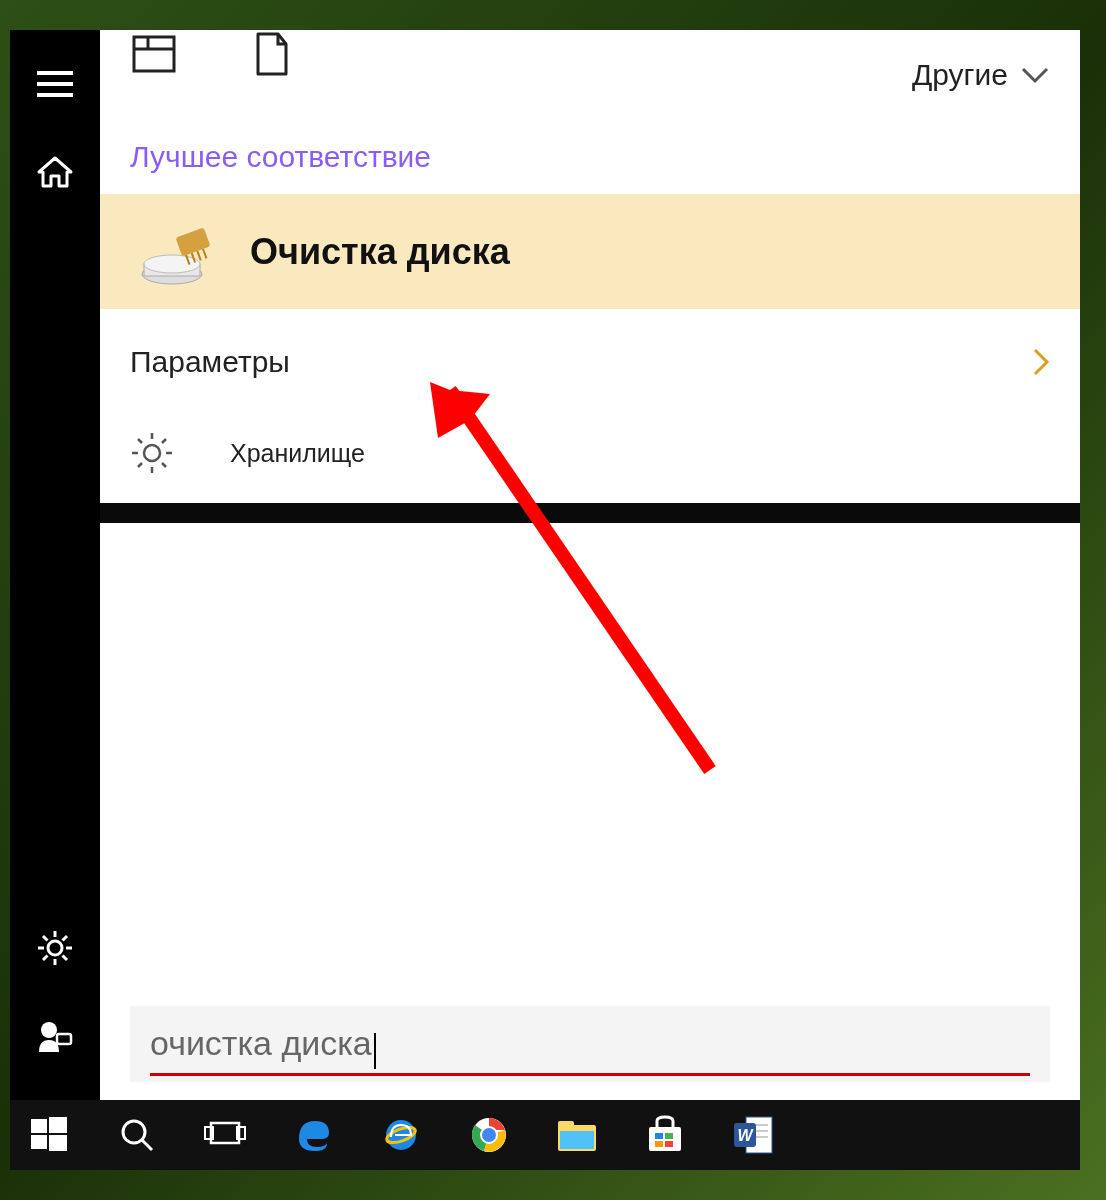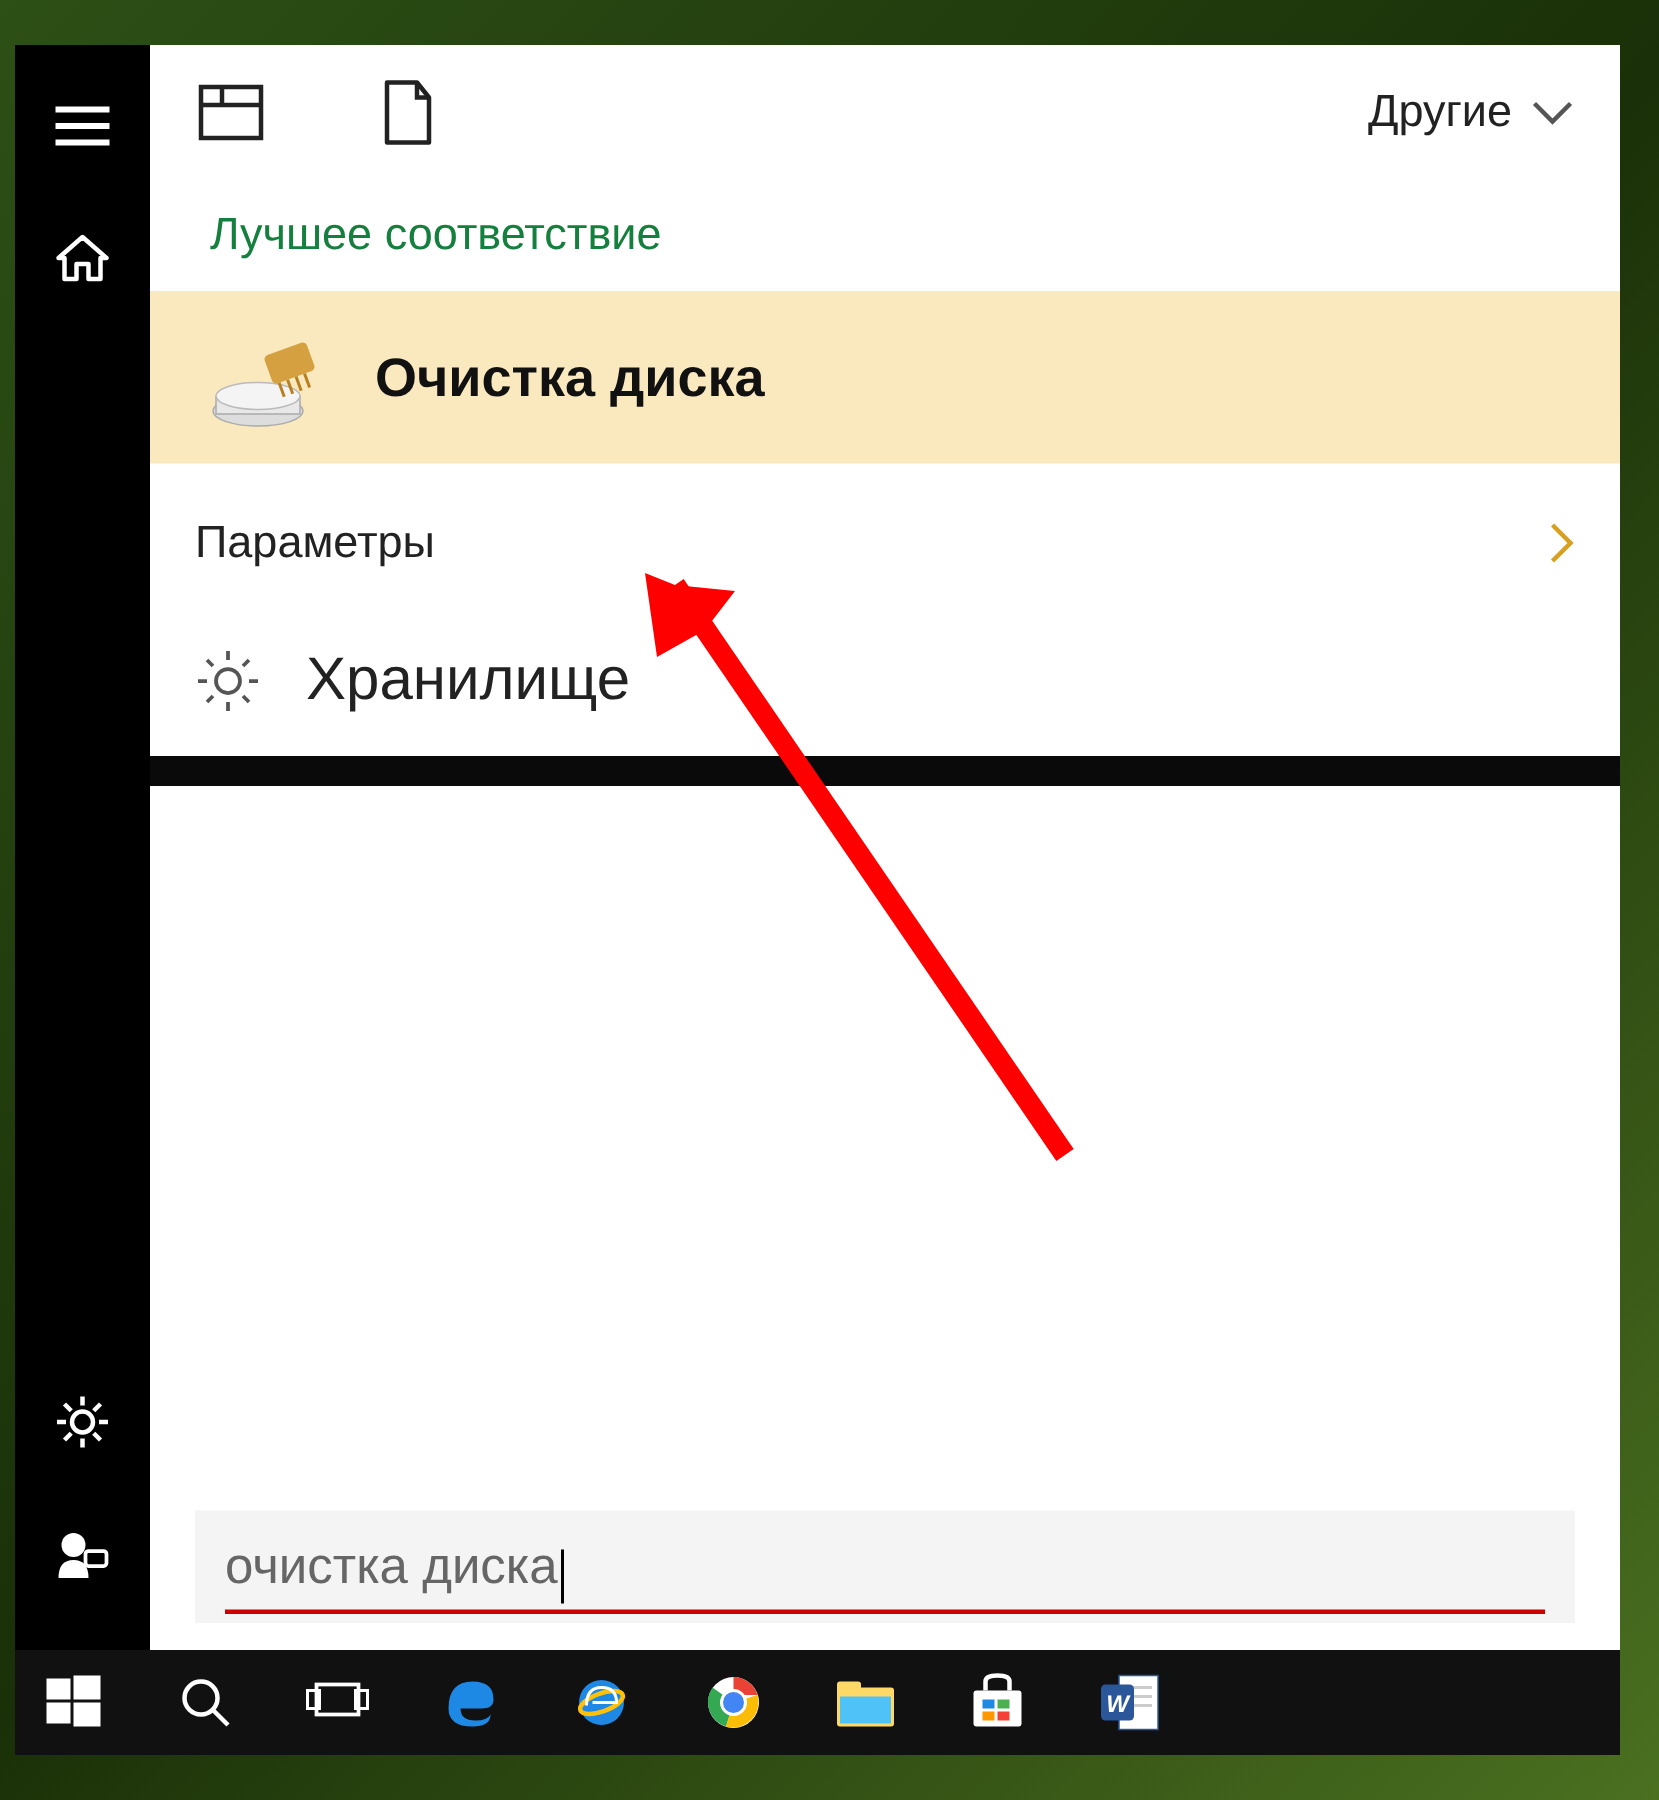--- a/index.html
+++ b/index.html
@@ -7,39 +7,39 @@
 
   .frame { position: absolute; left: 10px; top: 30px; width: 1070px; height: 1140px; display: flex; flex-direction: column; }
 
   .main-area { flex: 1; display: flex; }
   .sidebar { width: 90px; background: #000; display: flex; flex-direction: column; align-items: center; padding-top: 30px; }
   .sidebar .icon { width: 48px; height: 48px; color: #fff; display: flex; align-items: center; justify-content: center; margin-bottom: 40px; cursor: pointer; }
   .sidebar .spacer { flex: 1; }
 
   .content { flex: 1; background: #fff; display: flex; flex-direction: column; }
 
-  .top-tabs { height: 90px; display: flex; align-items: center; padding: 0 30px; gap: 70px; }
+  .top-tabs { height: 90px; display: flex; padding: 0 30px; gap: 70px; }
   .top-tabs .tab-icon { width: 48px; height: 48px; display: flex; align-items: center; justify-content: center; cursor: pointer; color: #222; }
   .top-tabs .flex-spacer { flex: 1; }
   .top-tabs .other { font-size: 30px; color: #222; display: flex; align-items: center; gap: 12px; cursor: pointer; }
 
-  .section-label { padding: 20px 30px; font-size: 30px; color: #15803d; margin-left: 10px; }
+  .section-label { padding: 20px 30px; font-size: 30px; color: #8b5cf6; }
 
   .best-match { background: #fae9bf; padding: 30px 30px 30px 40px; display: flex; align-items: center; gap: 40px; cursor: pointer; }
   .best-match .app-icon { width: 70px; height: 55px; position: relative; }
   .best-match .title { font-size: 36px; font-weight: 600; color: #111; }
   .best-match .subtitle { font-size: 30px; color: #666; margin-top: 6px; }
 
   .settings-row { padding: 36px 30px; display: flex; align-items: center; justify-content: space-between; cursor: pointer; }
   .settings-row .label { font-size: 30px; color: #222; }
   .settings-row .chev { color: #d8a020; font-size: 34px; font-weight: 300; }
 
   .storage-row { padding: 16px 30px 28px 30px; display: flex; align-items: center; gap: 30px; cursor: pointer; }
   .storage-row .gear { width: 44px; height: 44px; color: #444; }
-  .storage-row .label { font-size: 40px; color: #222; }
+  .storage-row .label { font-size: 25px; color: #222; margin-left: 26px; }
 
   .gap-strip { height: 20px; background: #0a0a0a; }
 
   .blank-area { flex: 1; background: #fff; }
 
   .search-bar { background: #fff; padding: 10px 30px 18px 30px; }
   .search-input-wrap { background: #f4f4f4; padding: 18px 20px 6px 20px; position: relative; }
   .search-input { font-size: 34px; color: #666; border: none; background: transparent; width: 100%; outline: none; }
   .underline { height: 3px; background: #c00; margin-top: 4px; }
   .caret { display: inline-block; width: 2px; height: 36px; background: #000; vertical-align: middle; margin-left: 2px; animation: blink 1s infinite; }

